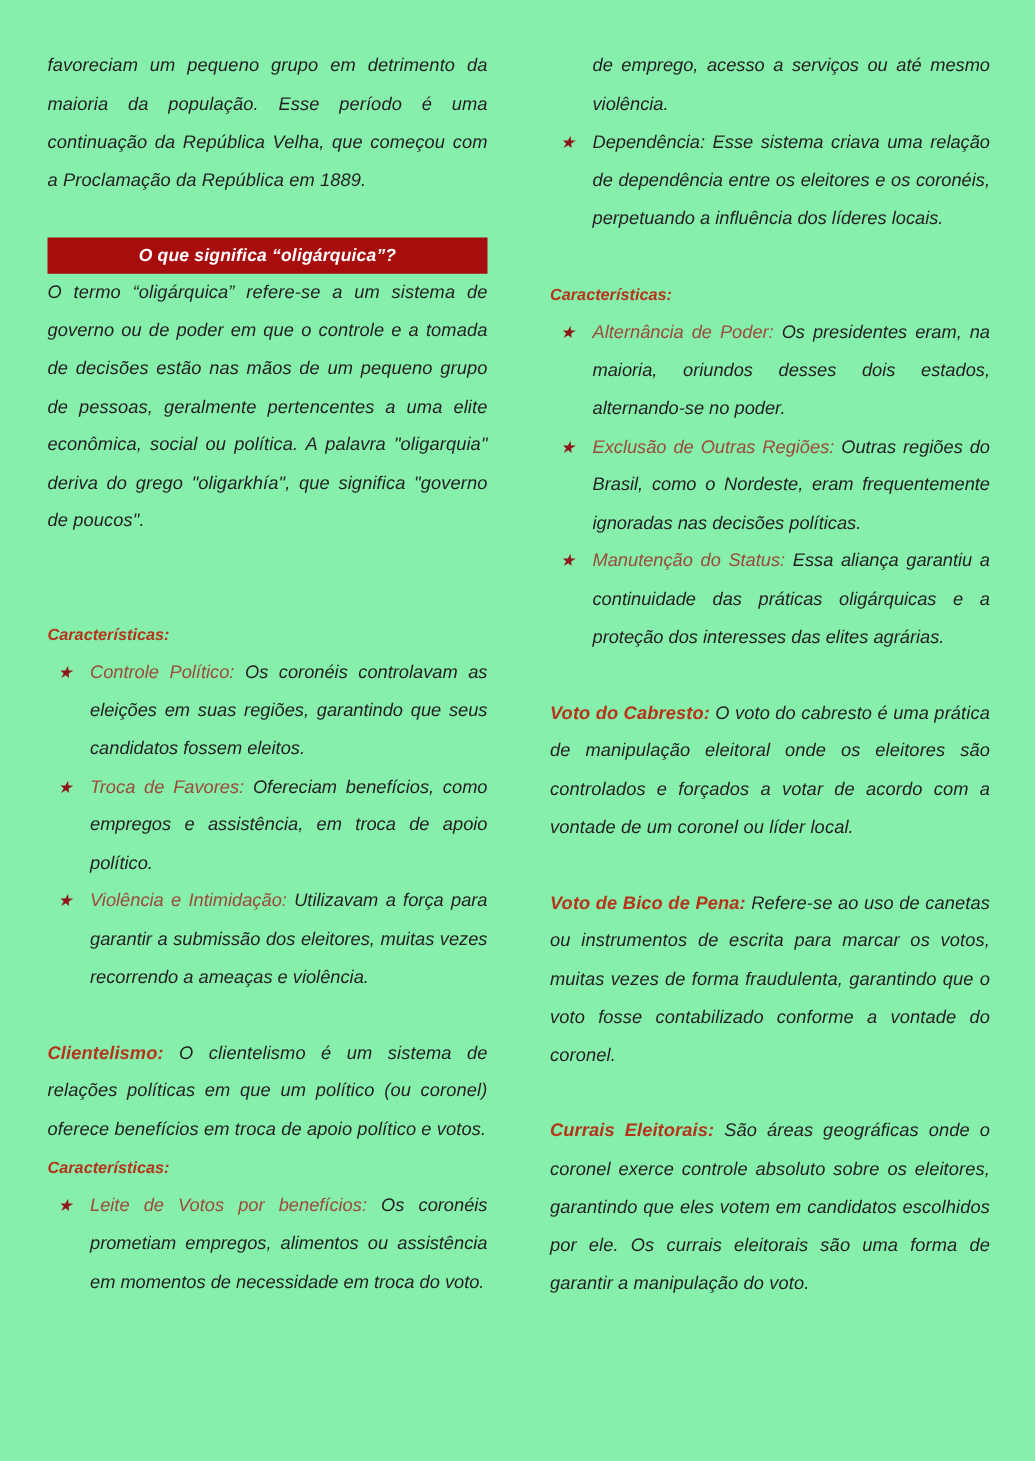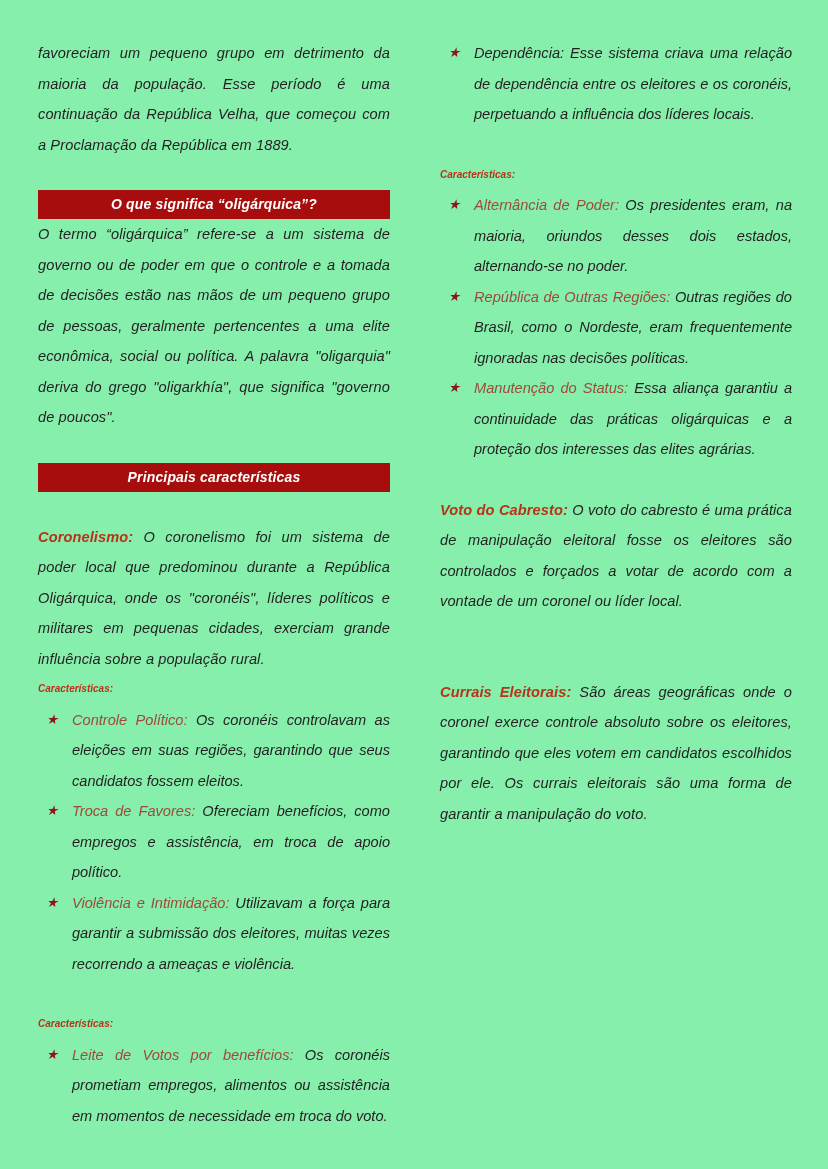--- a/index.html
+++ b/index.html
@@ -65,21 +65,21 @@
   }
 
   
   .term {
     color: #b5341a;
     font-weight: bold;
   }
   .subhead {
     color: #b5341a;
     font-weight: bold;
-    font-size: 10px;
+    font-size: 13px;
     line-height: 30.5px;
     margin: 0;
   }
 
   
   ul.stars {
     list-style: none;
     margin: 0;
     padding: 0;
   }
@@ -119,85 +119,88 @@
       <p class="body">favoreciam um pequeno grupo em detrimento da maioria da população. Esse período é uma continuação da República Velha, que começou com a Proclamação da República em 1889.</p>
 
       <div class="para-gap"></div>
 
       <div class="banner">O que significa “oligárquica”?</div>
 
       <p class="body">O termo “oligárquica” refere-se a um sistema de governo ou de poder em que o controle e a tomada de decisões estão nas mãos de um pequeno grupo de pessoas, geralmente pertencentes a uma elite econômica, social ou política. A palavra "oligarquia" deriva do grego "oligarkhía", que significa "governo de poucos".</p>
 
       <div class="para-gap"></div>
 
-      <div class="banner">Principais características</div>
-
-      <div class="para-gap"></div>
-
-      <p class="body"><span class="term">Coronelismo:</span><span> O coronelismo foi um sistema de poder local que predominou durante a República Oligárquica, onde os "coronéis", líderes políticos e militares em pequenas cidades, exerciam grande influência sobre a população rural.</span></p>
+
+      <div class="para-gap"></div>
+
 
       <p class="subhead">Características:</p>
 
       <ul class="stars">
         <li>
           <span class="star">★</span><span class="blabel">Controle Político:</span><span> Os coronéis controlavam as eleições em suas regiões, garantindo que seus candidatos fossem eleitos.</span>
         </li>
         <li>
           <span class="star">★</span><span class="blabel">Troca de Favores:</span><span> Ofereciam benefícios, como empregos e assistência, em troca de apoio político.</span>
         </li>
         <li>
           <span class="star">★</span><span class="blabel">Violência e Intimidação:</span><span> Utilizavam a força para garantir a submissão dos eleitores, muitas vezes recorrendo a ameaças e violência.</span>
         </li>
       </ul>
 
       <div class="para-gap"></div>
 
+      <p class="body"><span class="term">Clientelismo:</span><span> O clientelismo é um sistema de relações políticas em que um político (ou coronel) oferece benefícios em troca de apoio político e votos.</span></p>
 
       <p class="subhead">Características:</p>
 
       <ul class="stars">
         <li>
           <span class="star">★</span><span class="blabel">Leite de Votos por benefícios:</span><span> Os coronéis prometiam empregos, alimentos ou assistência em momentos de necessidade em troca do voto.</span>
         </li>
 
       </ul>
 
     </div>
 
     <div class="col">
 
       <ul class="stars">
+        <li style="padding-left:34px; list-style:none;">
+          <span>de emprego, acesso a serviços ou até mesmo violência.</span>
+        </li>
         <li>
           <span class="star">★</span><span class="blabel-dark">Dependência:</span><span> Esse sistema criava uma relação de dependência entre os eleitores e os coronéis, perpetuando a influência dos líderes locais.</span>
         </li>
       </ul>
 
       <div class="para-gap"></div>
 
 
       <p class="subhead">Características:</p>
 
       <ul class="stars">
         <li>
           <span class="star">★</span><span class="blabel">Alternância de Poder:</span><span> Os presidentes eram, na maioria, oriundos desses dois estados, alternando-se no poder.</span>
         </li>
         <li>
-          <span class="star">★</span><span class="blabel">República de Outras Regiões:</span><span> Outras regiões do Brasil, como o Nordeste, eram frequentemente ignoradas nas decisões políticas.</span>
+          <span class="star">★</span><span class="blabel">Exclusão de Outras Regiões:</span><span> Outras regiões do Brasil, como o Nordeste, eram frequentemente ignoradas nas decisões políticas.</span>
         </li>
         <li>
           <span class="star">★</span><span class="blabel">Manutenção do Status:</span><span> Essa aliança garantiu a continuidade das práticas oligárquicas e a proteção dos interesses das elites agrárias.</span>
         </li>
       </ul>
 
       <div class="para-gap"></div>
 
-      <p class="body"><span class="term">Voto do Cabresto:</span><span> O voto do cabresto é uma prática de manipulação eleitoral fosse os eleitores são controlados e forçados a votar de acordo com a vontade de um coronel ou líder local.</span></p>
-
-      <div class="para-gap"></div>
-
+      <p class="body"><span class="term">Voto do Cabresto:</span><span> O voto do cabresto é uma prática de manipulação eleitoral onde os eleitores são controlados e forçados a votar de acordo com a vontade de um coronel ou líder local.</span></p>
+
+      <div class="para-gap"></div>
+
+      <p class="body"><span class="term">Voto de Bico de Pena:</span><span> Refere-se ao uso de canetas ou instrumentos de escrita para marcar os votos, muitas vezes de forma fraudulenta, garantindo que o voto fosse contabilizado conforme a vontade do coronel.</span></p>
 
       <div class="para-gap"></div>
 
       <p class="body"><span class="term">Currais Eleitorais:</span><span> São áreas geográficas onde o coronel exerce controle absoluto sobre os eleitores, garantindo que eles votem em candidatos escolhidos por ele. Os currais eleitorais são uma forma de garantir a manipulação do voto.</span></p>
 
     </div>
 
   </div>
 </div>
 

